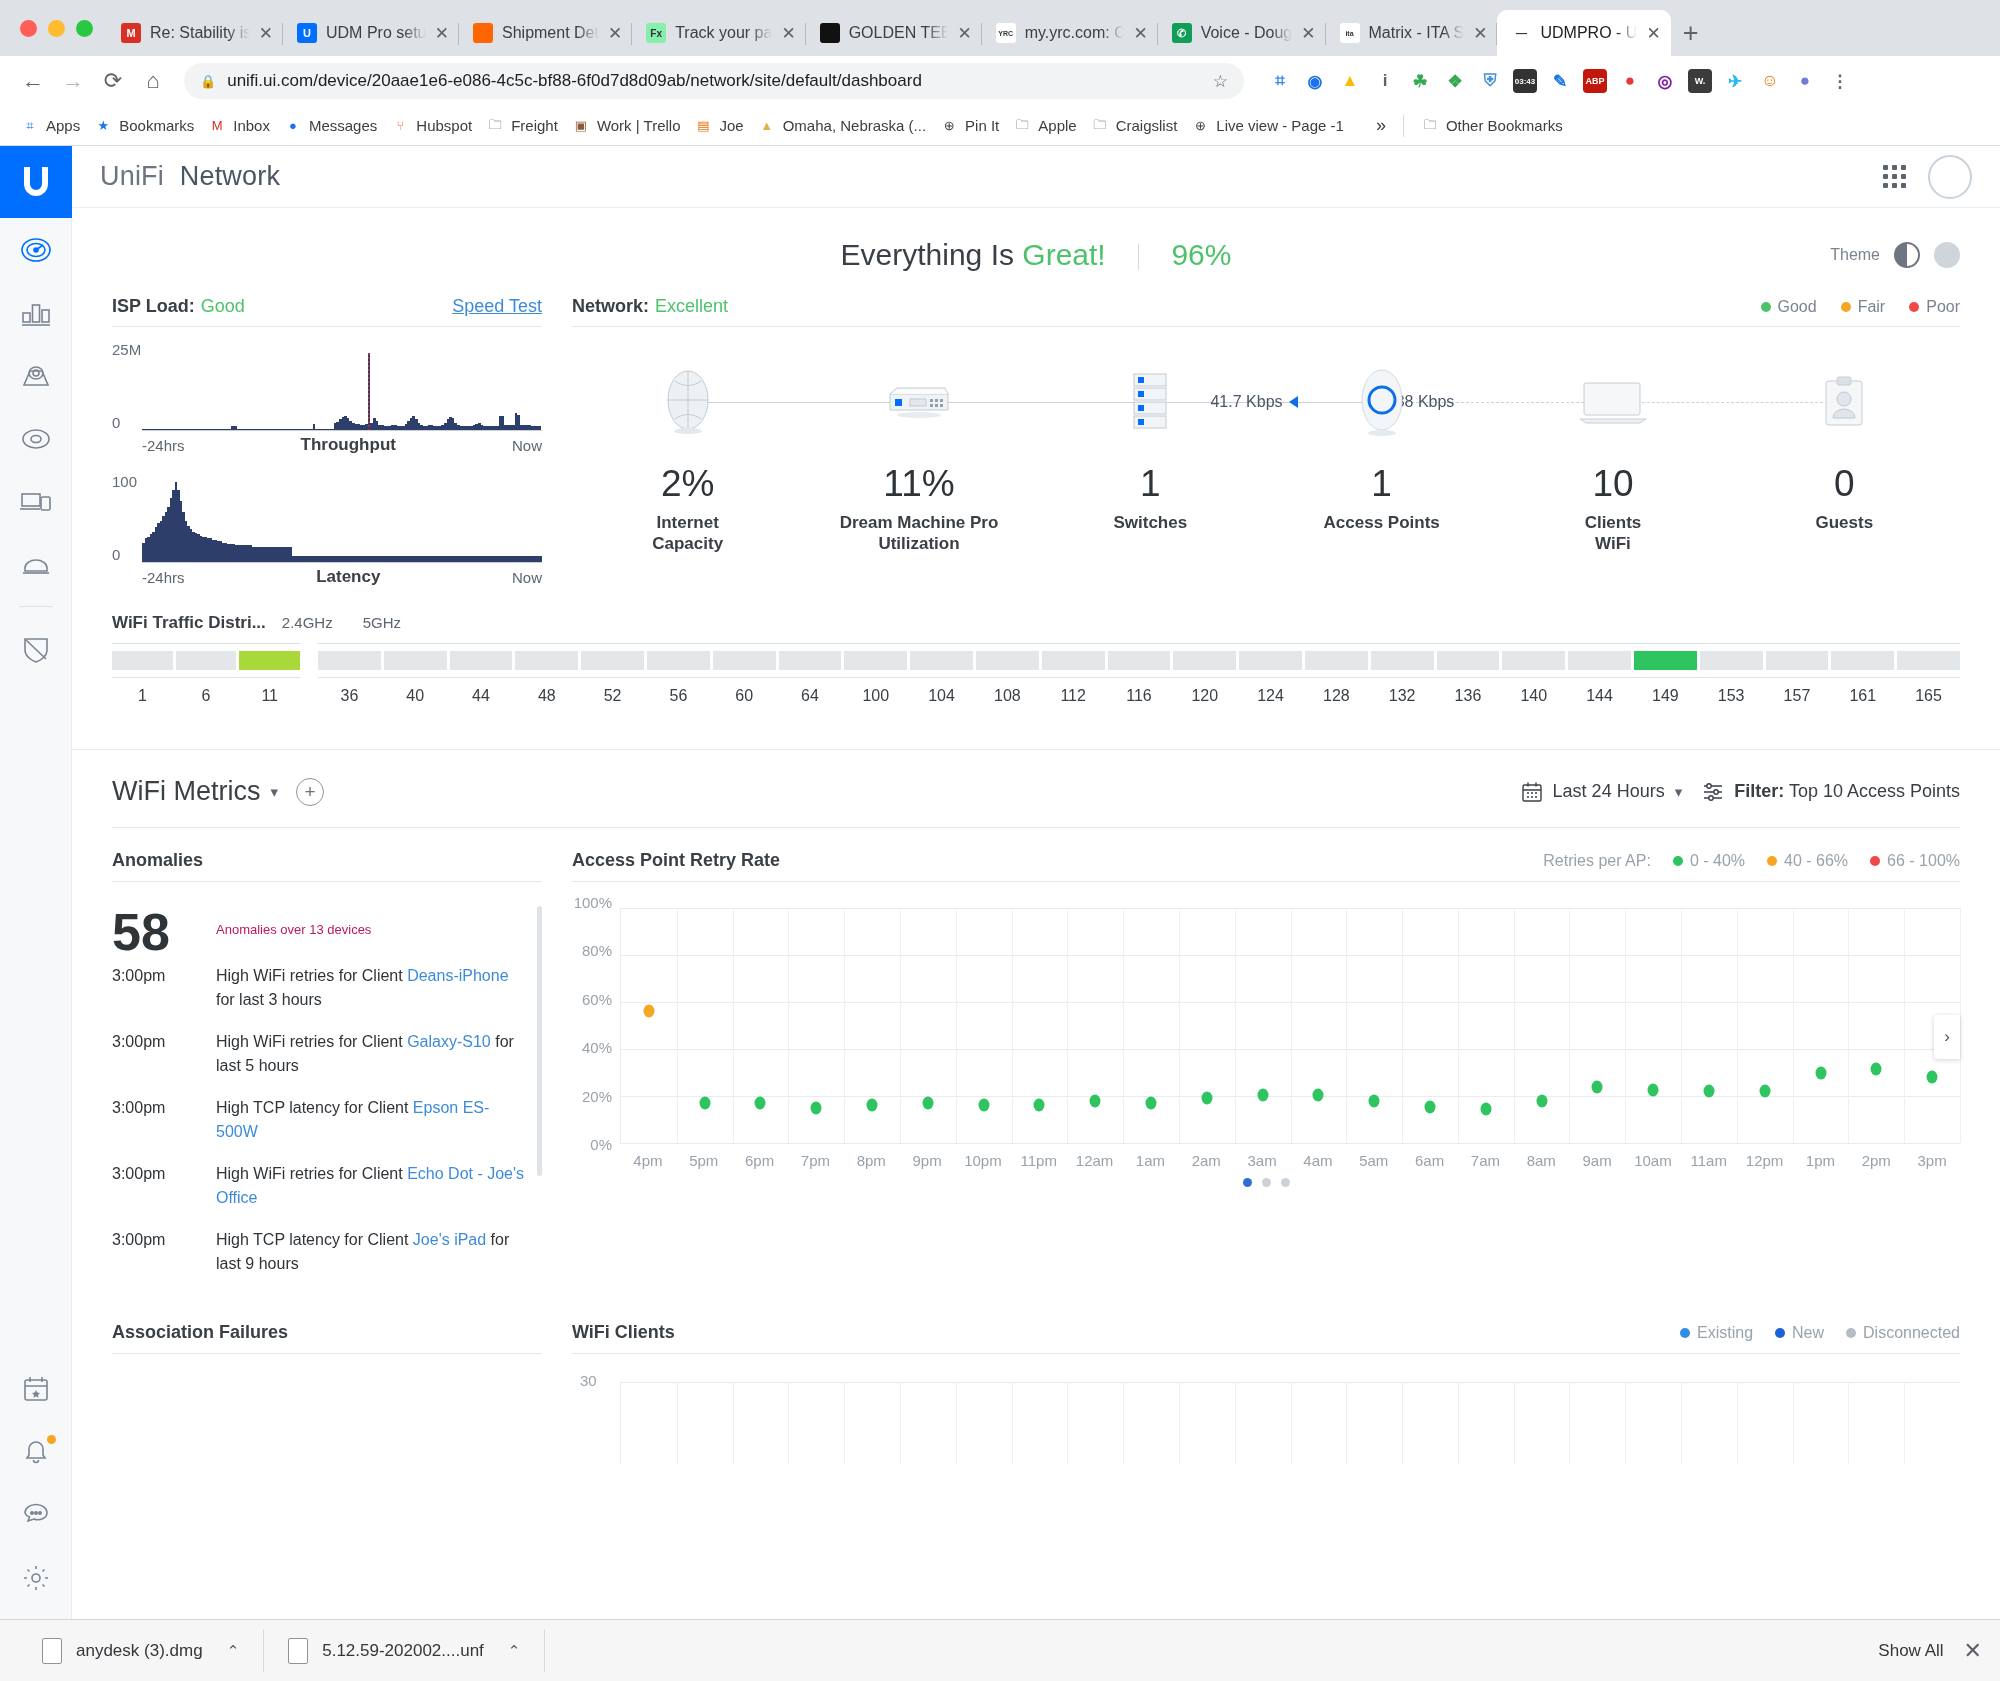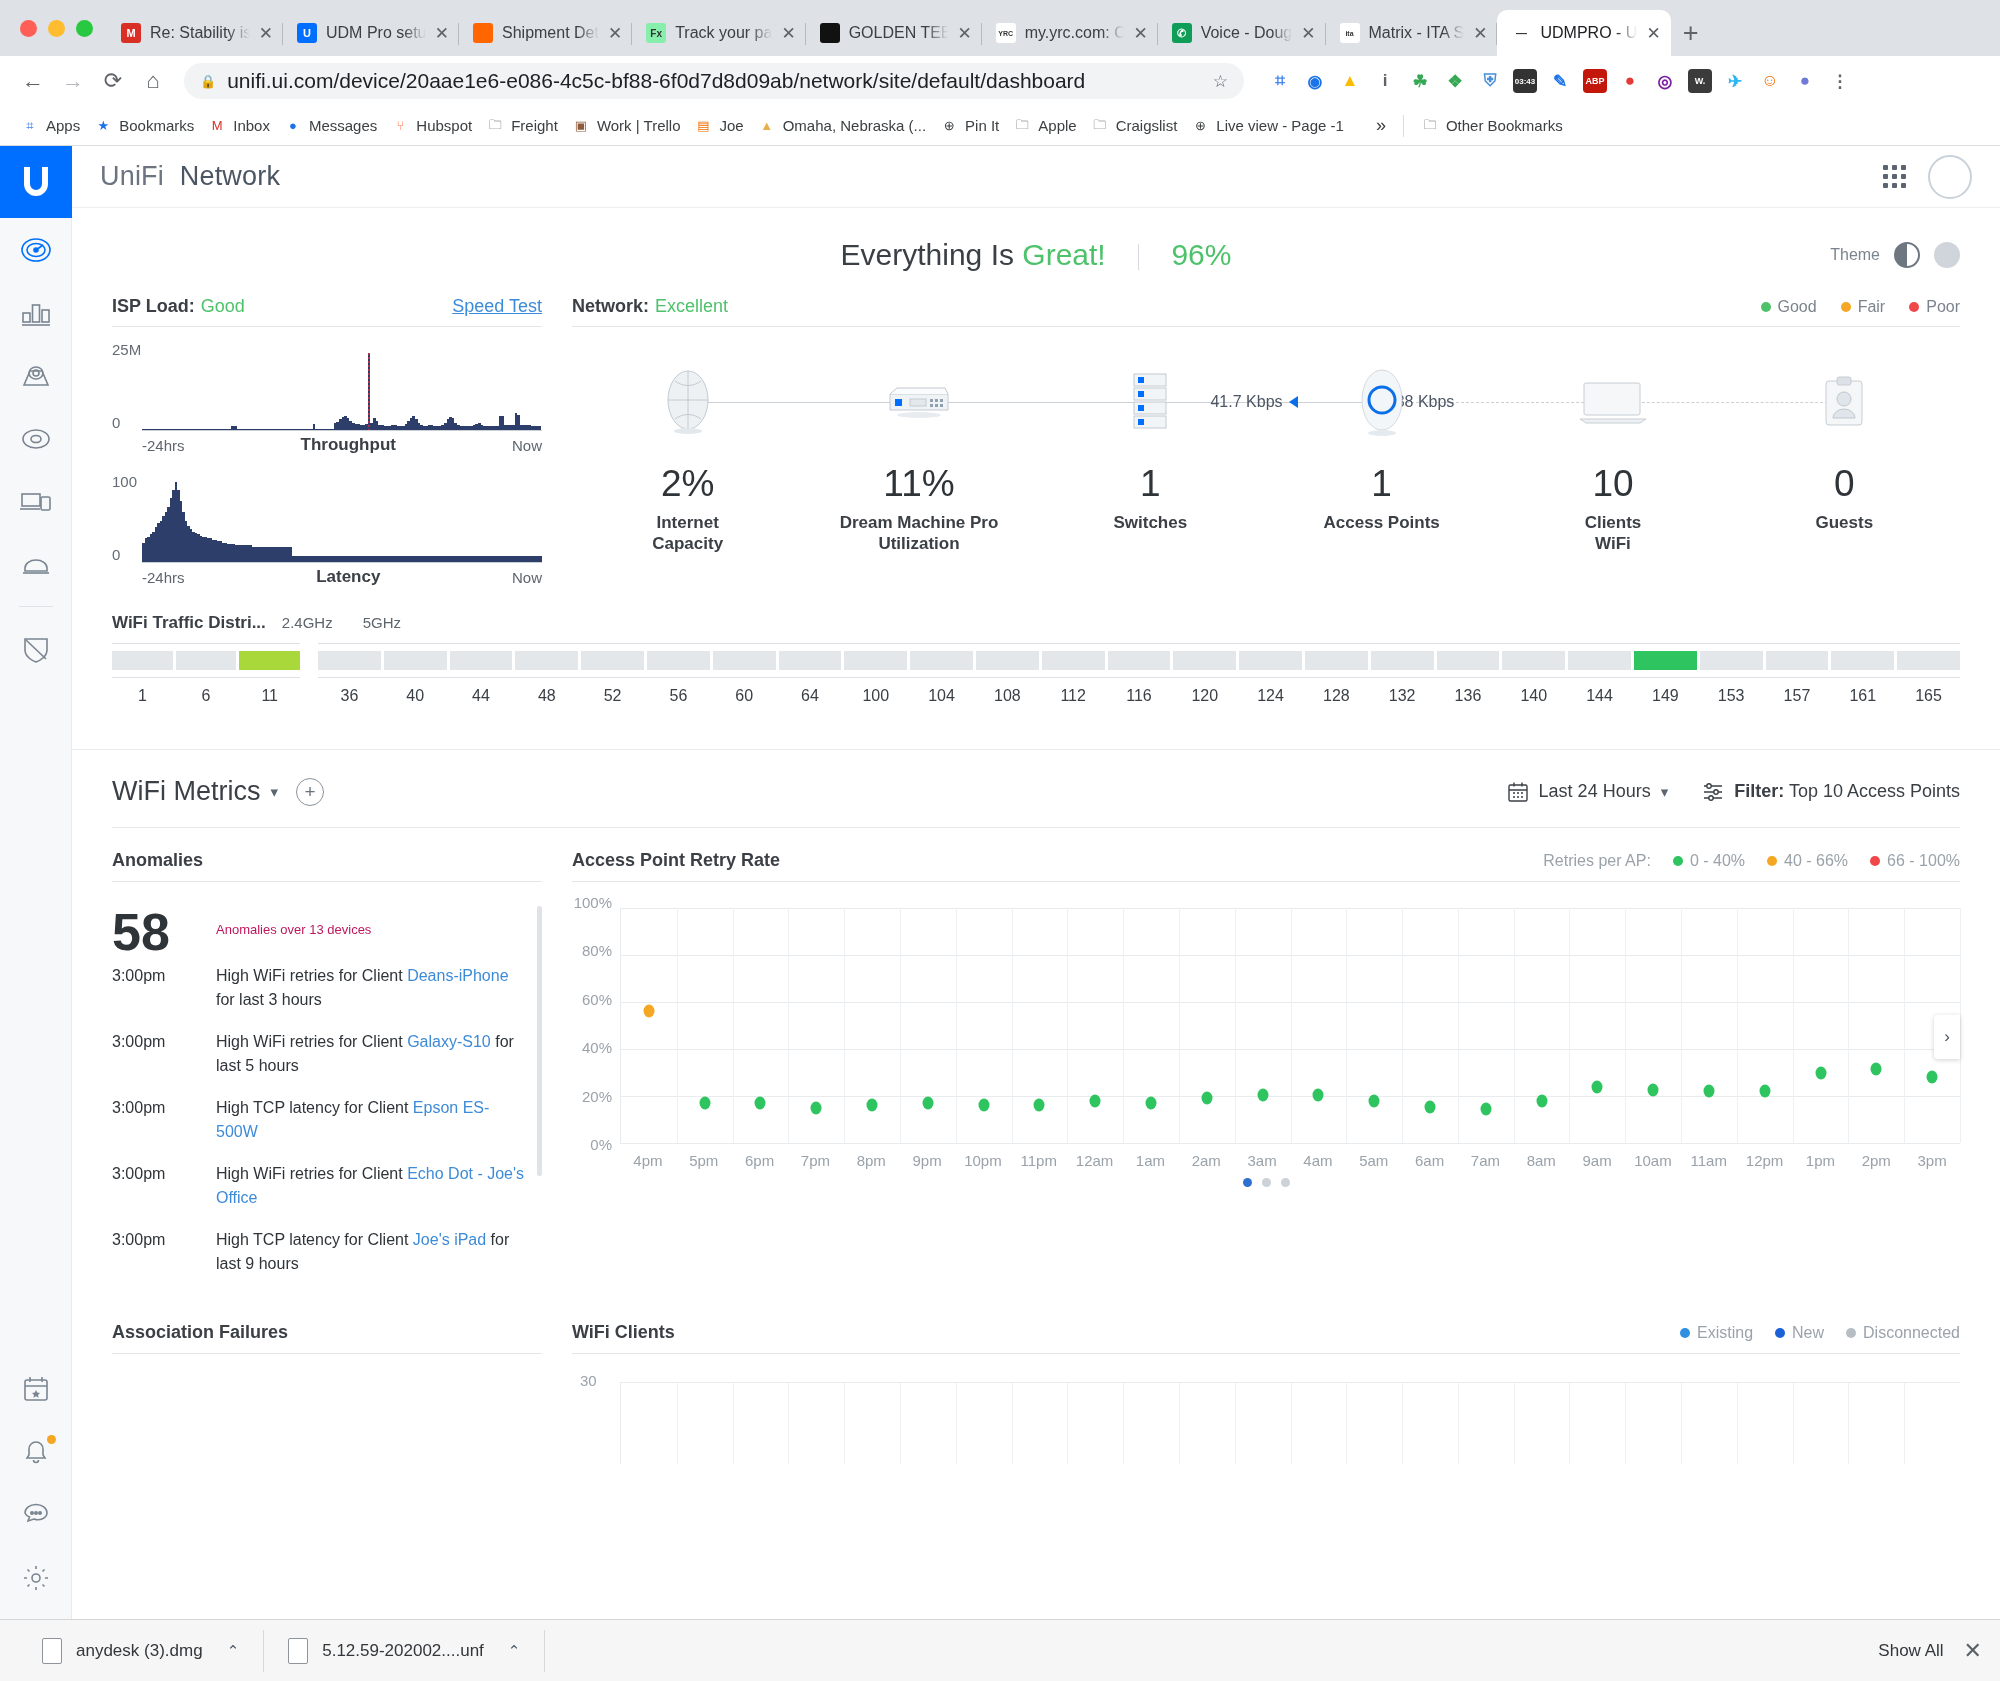--- a/index.html
+++ b/index.html
@@ -50,21 +50,21 @@
     height: 50px; background: #fff; display: flex; align-items: center;
     gap: 6px; padding: 0 16px; flex: 0 0 50px;
   }
   .navicon { width: 34px; height: 34px; display: flex; align-items: center;
     justify-content: center; font-size: 22px; color: #5f6368; }
   .omnibox {
     flex: 1; height: 36px; background: #f1f3f4; border-radius: 18px;
     display: flex; align-items: center; padding: 0 16px; gap: 11px;
     margin: 0 8px; max-width: 1060px;
   }
-  .omnibox .url { font-size: 21px; color: #202124; white-space: nowrap; }
+  .omnibox .url { font-size: 17px; color: #202124; white-space: nowrap; }
   .omnibox .lock { font-size: 13px; color: #5f6368; }
   .omnibox .star { margin-left: auto; font-size: 17px; color: #5f6368; }
   .ext-icons { display: flex; align-items: center; gap: 11px; padding-left: 10px; }
   .ext {
     width: 24px; height: 24px; border-radius: 4px; display: flex;
     align-items: center; justify-content: center; font-size: 11px; color: #fff;
     font-weight: bold; overflow: hidden;
   }
 
   .bookmarkbar {
@@ -189,21 +189,21 @@
   .wd-track i { flex: 1; height: 19px; background: #e4e7ea; display: block; }
   .wd-ticks { display: flex; gap: 3px; margin-top: 9px; }
   .wd-ticks span { flex: 1; text-align: center; font-size: 16px; color: #3b4046; }
 
   .metrics-bar { padding: 26px 40px 0; display: flex; align-items: center; }
   .mb-title { font-size: 27px; color: #3b4046; display: flex; align-items: center; gap: 10px; }
   .caret { font-size: 15px; color: #5d656e; }
   .plusbtn { width: 28px; height: 28px; border-radius: 50%; border: 1.5px solid #8b949d;
     display: flex; align-items: center; justify-content: center; color: #6b747d;
     font-size: 19px; margin-left: 18px; line-height: 1; }
-  .mb-right { margin-left: auto; display: flex; align-items: flex-end; gap: 34px;
+  .mb-right { margin-left: auto; display: flex; align-items: flex-end; gap: 20px;
     font-size: 18px; color: #3b4046; }
   .mb-right .grp { display: flex; align-items: center; gap: 10px; }
   .mb-right b { font-weight: bold; }
 
   .metrics-sep { height: 1px; background: #e4e8eb; margin: 20px 40px 0; }
 
   .mgrid { display: flex; padding: 22px 40px 0; gap: 30px; }
   .mcol-l { width: 430px; flex: 0 0 430px; }
   .mcol-r { flex: 1; }
   .mtitle { font-size: 18px; color: #3b4046; font-weight: bold; padding-bottom: 10px;

